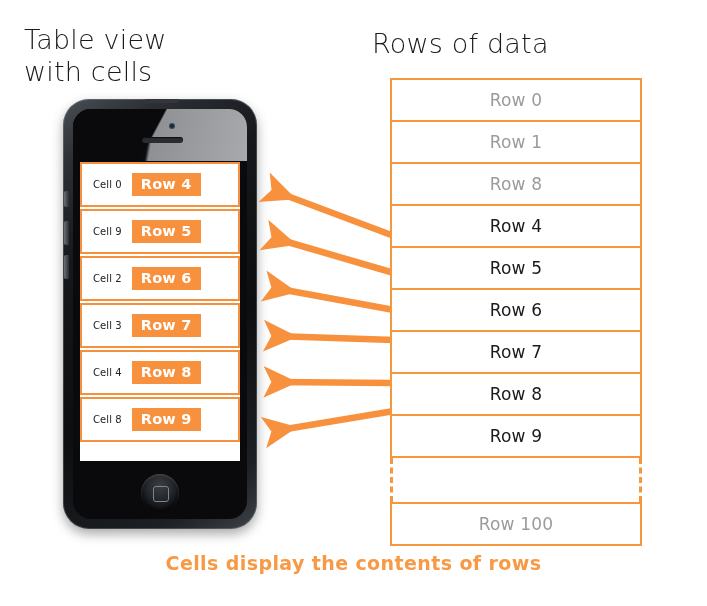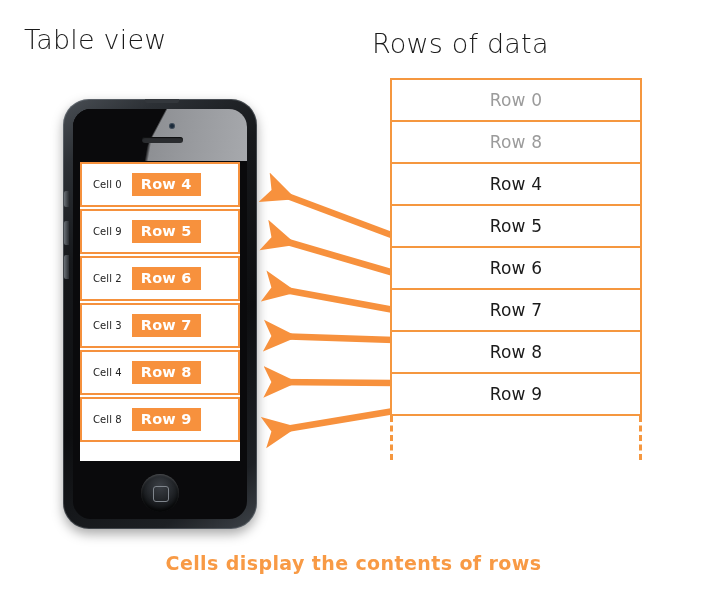--- a/index.html
+++ b/index.html
@@ -236,20 +236,21 @@
     font-size: 19px;
     font-weight: bold;
     letter-spacing: 0.4px;
   }
 </style>
 </head>
 <body>
 
 <div class="heading" id="left-heading">
   <div>Table view</div>
+  <div>with cells</div>
 </div>
 
 <div class="heading" id="right-heading">Rows of data</div>
 
 <div id="phone">
   <div class="phone-body">
     <div class="top-notch"></div>
     <div class="phone-inner-bezel"></div>
 
     <div class="speaker-area">
@@ -306,23 +307,25 @@
     <line x1="136" y1="123" x2="16" y2="88"></line>
     <line x1="136" y1="160" x2="16" y2="138"></line>
     <line x1="136" y1="190" x2="16" y2="186"></line>
     <line x1="136" y1="233" x2="16" y2="232"></line>
     <line x1="136" y1="261" x2="16" y2="281"></line>
   </g>
 </svg>
 
 <div id="rows-table">
   <div class="row dim">Row 0</div>
+  <div class="row dim">Row 1</div>
   <div class="row dim">Row 8</div>
   <div class="row lit">Row 4</div>
   <div class="row lit">Row 5</div>
   <div class="row lit">Row 6</div>
   <div class="row lit">Row 7</div>
   <div class="row lit">Row 8</div>
   <div class="row lit">Row 9</div>
   <div class="gap"></div>
+  <div class="row dim last">Row 100</div>
 </div>
 
 <div id="caption">Cells display the contents of rows</div>
 
 </body></html>

